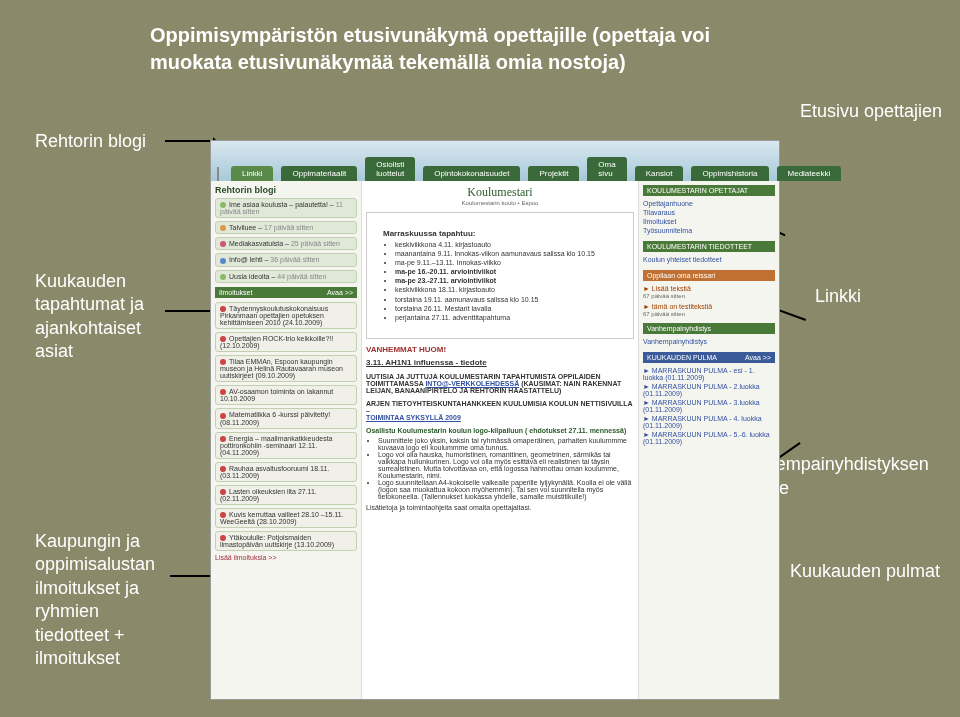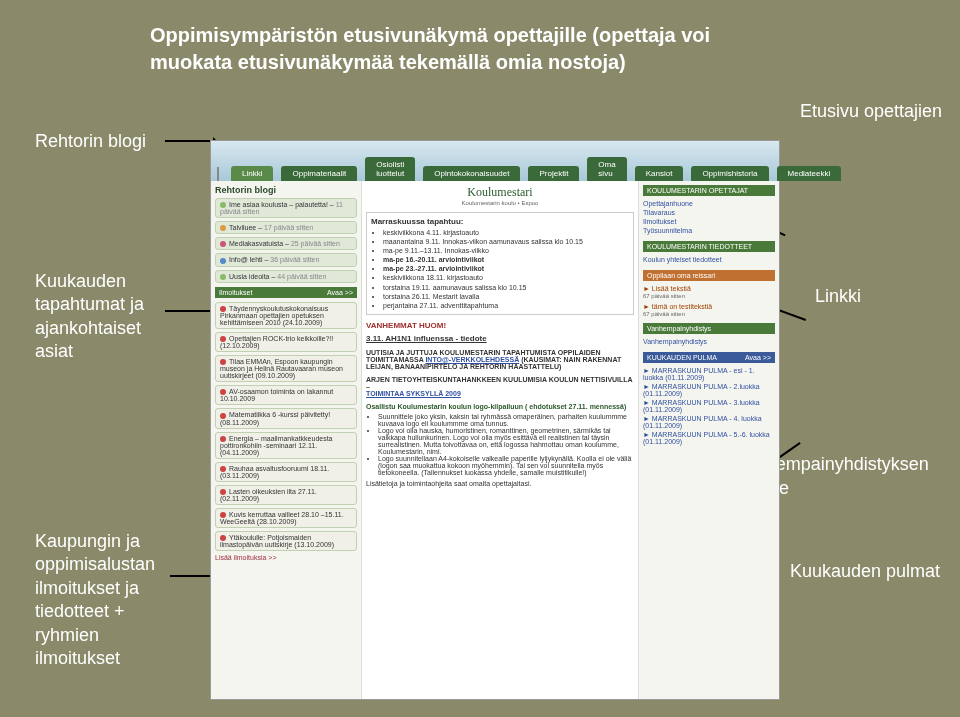--- a/index.html
+++ b/index.html
@@ -103,21 +103,21 @@
   }
   .mid-logo {
     text-align: center;
     font-family: cursive;
     font-size: 12px;
     color: #2a5a2a;
     margin-bottom: 6px;
   }
   .mid-box {
     border: 1px solid #ccc;
-    padding: 4px;
+    padding: 16px;
     margin-bottom: 6px;
     font-size: 7px;
   }
   .mid-box h4 {
     font-size: 8px;
     font-weight: bold;
     margin-bottom: 2px;
   }
   .mid-box ul { list-style: disc; padding-left: 12px; }
   .mid-box li { margin-bottom: 0; line-height: 1.3; font-size: 7px; }
@@ -177,22 +177,22 @@
   <div>Kuukauden</div>
   <div>tapahtumat ja</div>
   <div>ajankohtaiset</div>
   <div>asiat</div>
 </div>
 
 <div class="label" style="top:530px;left:35px">
   <div>Kaupungin ja</div>
   <div>oppimisalustan</div>
   <div>ilmoitukset ja</div>
+  <div>ryhmien</div>
   <div>tiedotteet +</div>
-  <div>ryhmien</div>
   <div>ilmoitukset</div>
 </div>
 
 <div class="label" style="top:100px;left:800px">
   <div>Etusivu opettajien</div>
 </div>
 
 <div class="label" style="top:285px;left:815px">
   <div>Linkki</div>
 </div>

